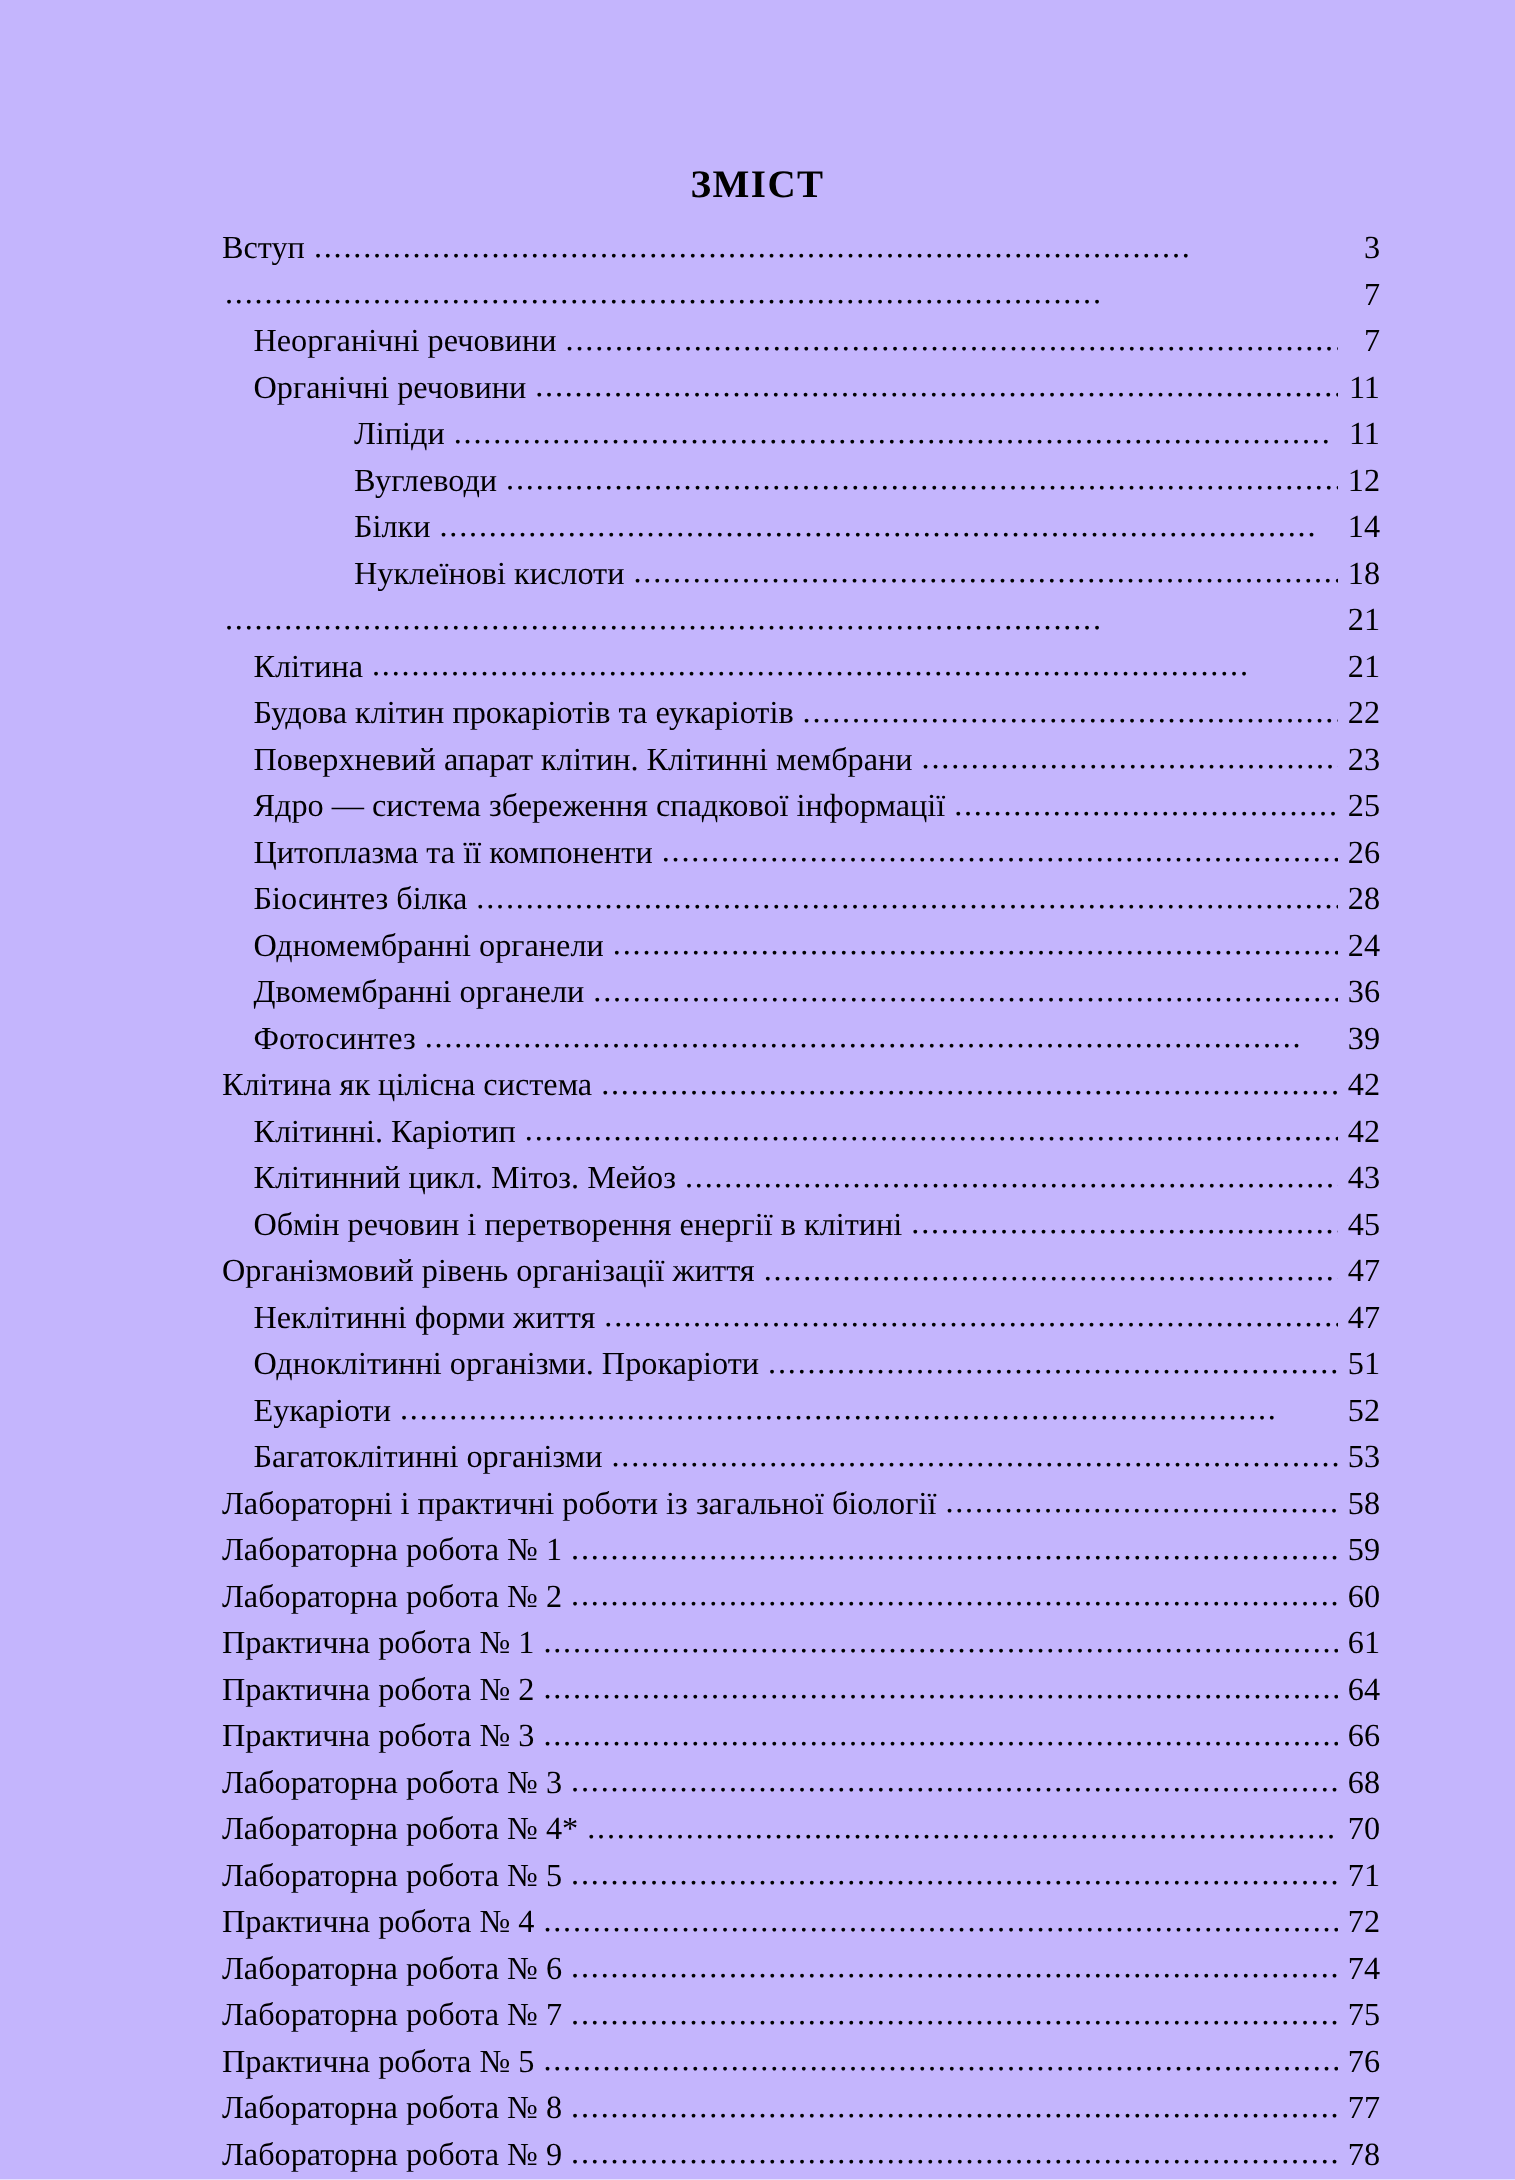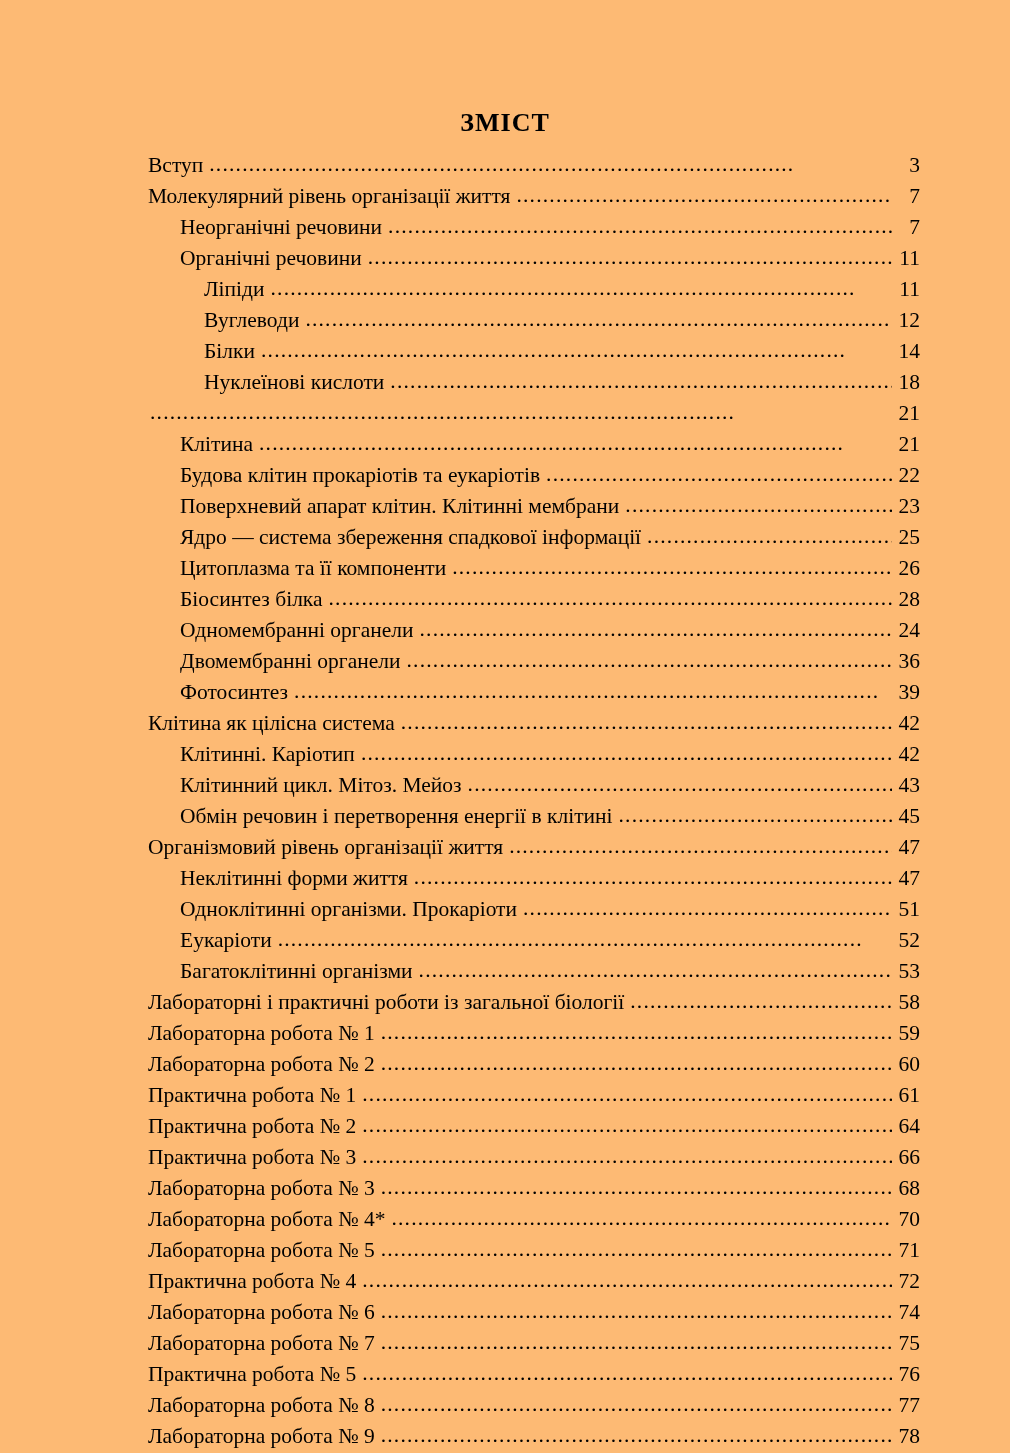--- a/index.html
+++ b/index.html
@@ -4,21 +4,21 @@
 <style>
   html, body {
     margin: 0;
     padding: 0;
     background: #ffffff;
   }
   .page {
     width: 1010px;
     height: 1453px;
     position: relative;
-    background: #fdba74;
+    background: #c4b5fd;
     font-family: "Liberation Serif", "DejaVu Serif", serif;
     color: #000000;
     box-sizing: border-box;
     overflow: hidden;
   }
   .toc-title {
     position: absolute;
     top: 108px;
     left: 0;
     width: 1010px;
@@ -55,38 +55,37 @@
     position: relative;
     top: -1px;
   }
   .toc-page {
     flex: 0 0 auto;
     text-align: right;
     min-width: 26px;
   }
   
   .lvl0 .toc-label { margin-left: 0; }
-  .lvl1 .toc-label { margin-left: 32px; }
-  .lvl2 .toc-label { margin-left: 56px; }
+  .lvl1 .toc-label { margin-left: 21px; }
+  .lvl2 .toc-label { margin-left: 88px; }
 </style>
 </head>
 <body>
 
 <div class="page">
 
   <div class="toc-title">ЗМІСТ</div>
 
   <div class="toc-list">
       <div class="toc-row lvl0">
         <span class="toc-label">Вступ</span>
         <span class="toc-dots">.........................................................................................</span>
         <span class="toc-page">3</span>
       </div>
       <div class="toc-row lvl0">
-        <span class="toc-label">Молекулярний рівень організації життя</span>
         <span class="toc-dots">.........................................................................................</span>
         <span class="toc-page">7</span>
       </div>
       <div class="toc-row lvl1">
         <span class="toc-label">Неорганічні речовини</span>
         <span class="toc-dots">.........................................................................................</span>
         <span class="toc-page">7</span>
       </div>
       <div class="toc-row lvl1">
         <span class="toc-label">Органічні речовини</span>

